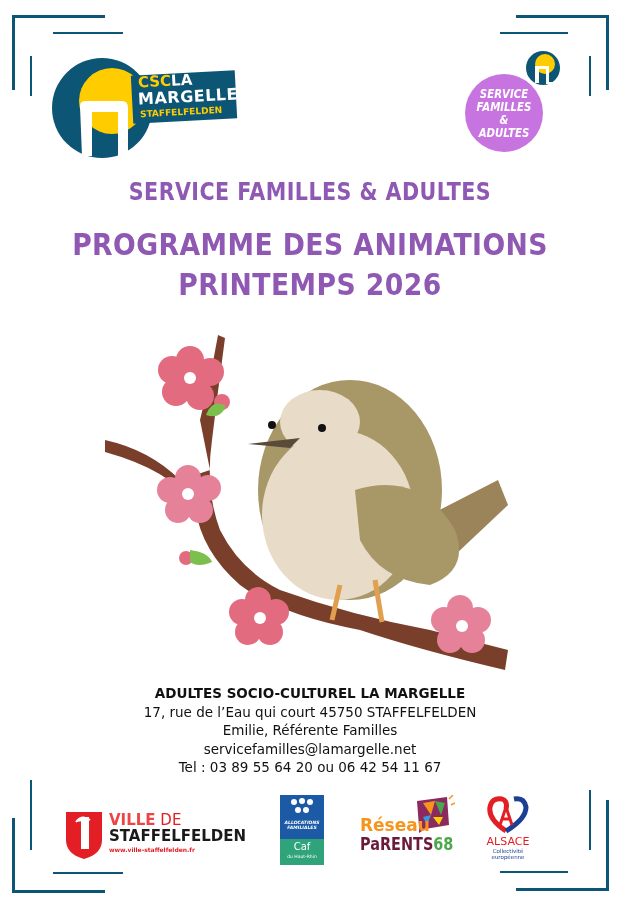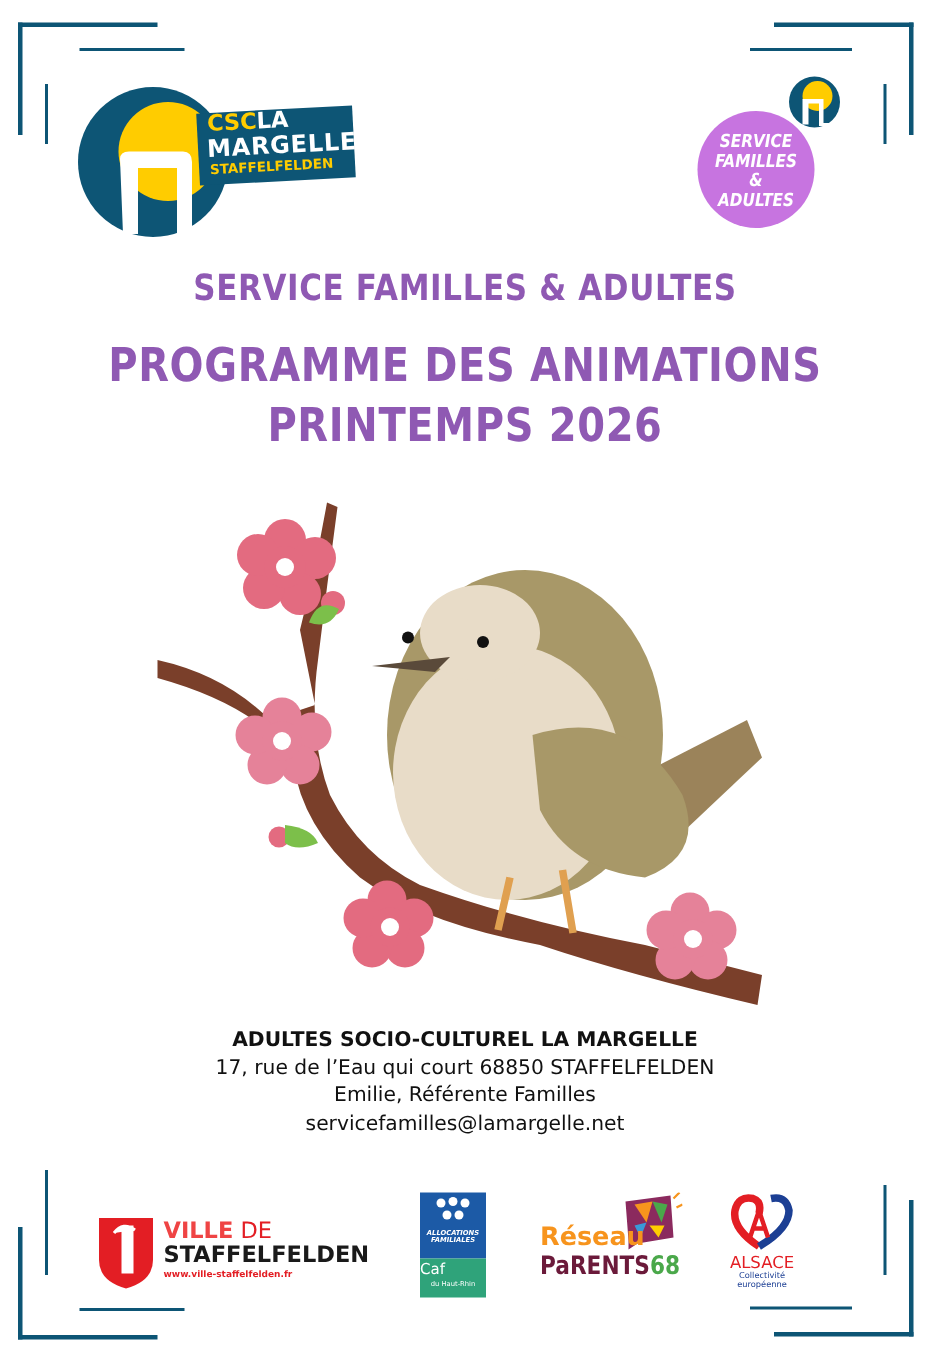--- a/index.html
+++ b/index.html
@@ -129,23 +129,24 @@
 
   <circle cx="172" cy="95" r="4" fill="#111"></circle>
     <circle cx="222" cy="98" r="4" fill="#111"></circle>
   <path d="M148 114 L200 108 L190 118 Z" fill="#5a4a3a"></path>
 
   <path d="M240 255 L232 290 M275 250 L282 292" stroke="#e0a050" stroke-width="5"></path>
 </svg>
 
 <div class="contact" style="top:684px;">
   <div class="org">ADULTES SOCIO-CULTUREL LA MARGELLE</div>
-  <div>17, rue de l’Eau qui court 68850 STAFFELFELDEN</div>
+  <div>17, rue de l’Eau qui court 45750 STAFFELFELDEN</div>
   <div>Emilie, Référente Familles</div>
   <div>servicefamilles@lamargelle.net</div>
+  <div>Tel : 03 89 55 64 20 ou 06 42 54 11 67</div>
 </div>
 
 <div class="abs" style="left:64px;top:810px;width:190px;height:50px;">
   <svg class="abs" style="left:0;top:0;" width="40" height="50" viewBox="0 0 40 50">
     <path d="M2 2 L38 2 L38 30 Q38 44 20 49 Q2 44 2 30 Z" fill="#e31e24"></path>
     <path d="M18 8 L24 8 L24 38 L18 38 Z M12 12 Q18 4 26 10" fill="#fff" stroke="#fff" stroke-width="2"></path>
   </svg>
   <div class="abs" style="left:45px;top:2px;font-weight:bold;font-size:15px;line-height:16px;">
     <span style="color:#ef4444;">VILLE</span><span style="color:#e31e24;font-weight:normal;margin-top:20px;"> DE</span>
   </div>
@@ -162,21 +163,21 @@
         <circle cx="20" cy="4" r="3"></circle>
         <circle cx="8" cy="12" r="3"></circle>
         <circle cx="16" cy="12" r="3"></circle>
       </g>
     </svg>
   <div class="abs" style="left:0;top:25px;width:44px;text-align:center;color:#fff;font-size:4.5px;font-style:italic;font-weight:bold;line-height:5px;">
     <div>ALLOCATIONS</div>
     <div>FAMILIALES</div>
   </div>
   <div class="abs" style="left:0;top:44px;width:44px;height:26px;background:#2fa37a;"></div>
-  <div class="abs" style="left:0;top:46px;width:44px;color:#fff;font-size:10px;">Caf</div>
+  <div class="abs" style="left:0;top:46px;width:44px;text-align:center;color:#fff;font-size:10px;">Caf</div>
   <div class="abs" style="left:0;top:59px;width:44px;text-align:center;color:#fff;font-size:4.5px;">du Haut-Rhin</div>
 </div>
 
 <div class="abs" style="left:358px;top:795px;width:100px;height:70px;">
   <svg class="abs" style="left:55px;top:0;" width="42" height="40" viewBox="0 0 42 40">
     <path d="M4 6 L34 2 L36 30 L12 34 L6 38 L6 32 Z" fill="#8b2a5e"></path>
     <path d="M10 8 L22 6 L18 20 Z" fill="#f7941d"></path>
       <path d="M22 6 L32 8 L28 20 Z" fill="#4aa84a"></path>
       <path d="M10 22 L18 20 L14 30 Z" fill="#3a9ad9"></path>
       <path d="M20 22 L30 22 L26 30 Z" fill="#ffcc00"></path>

